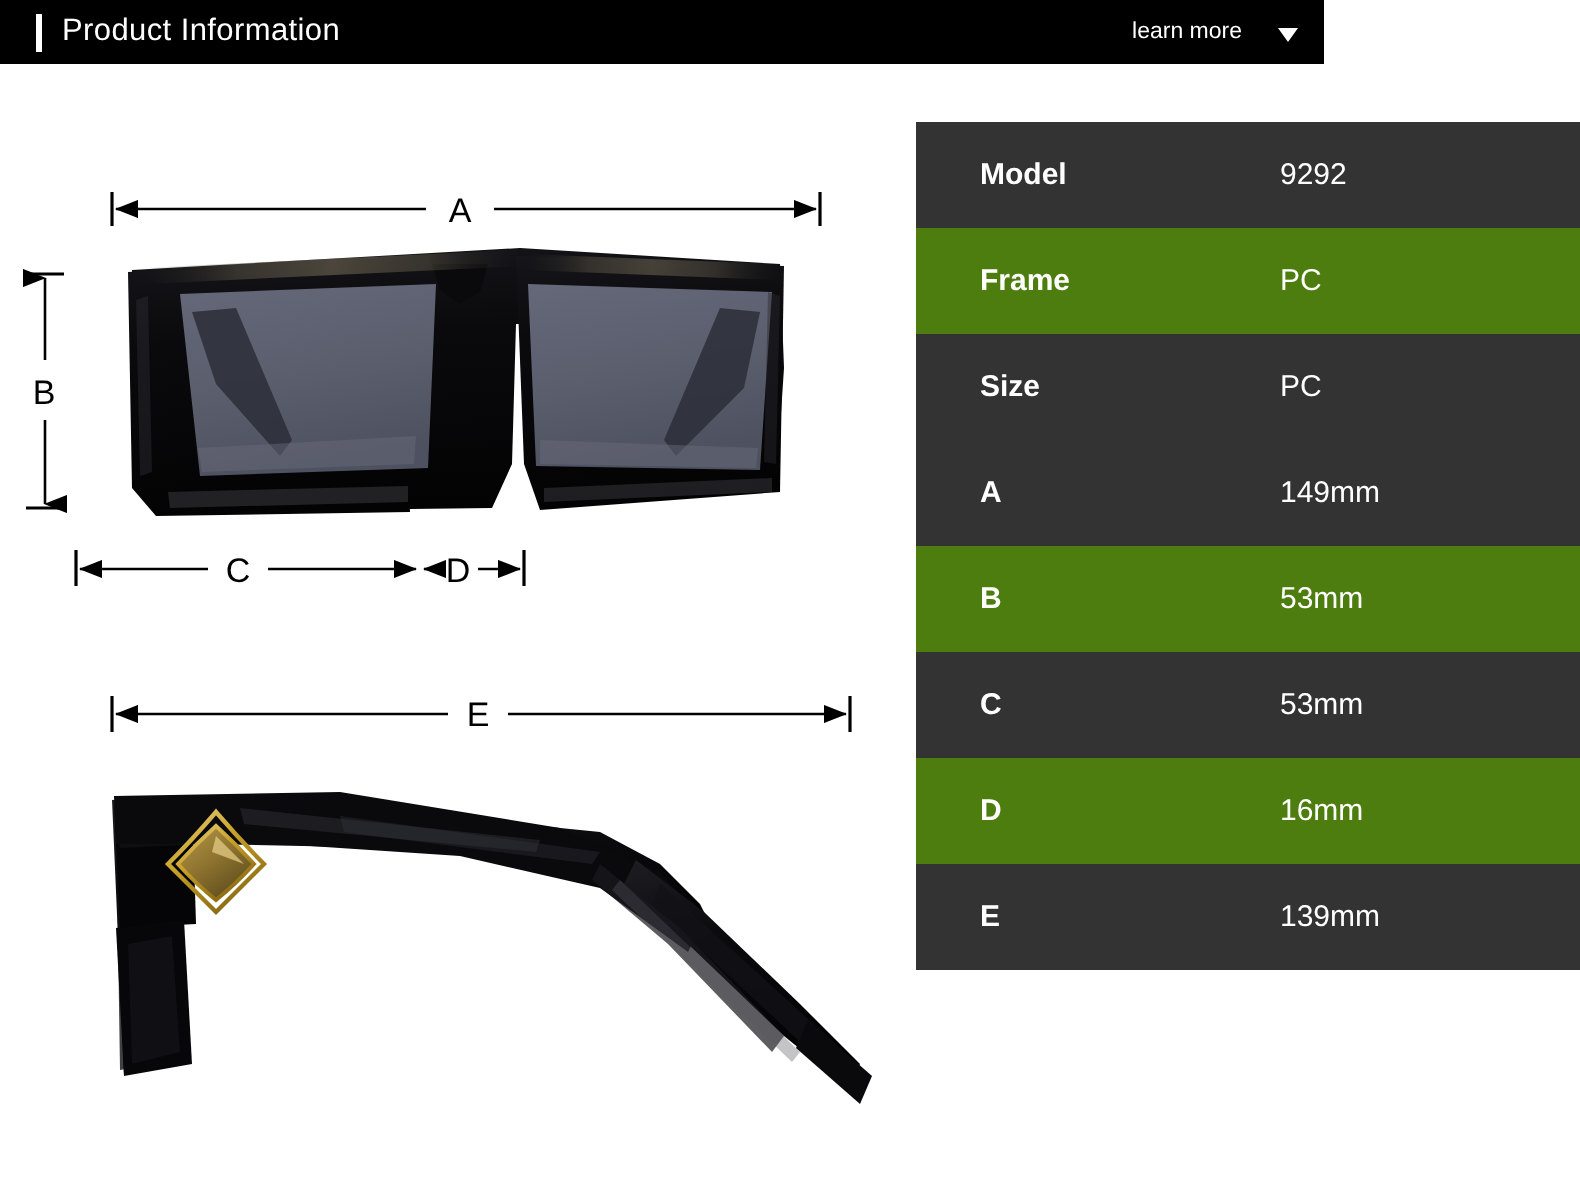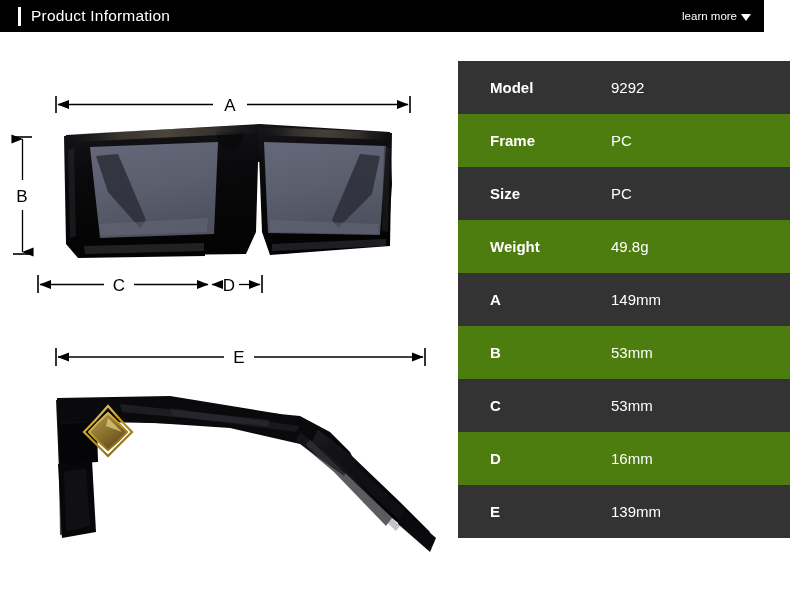--- a/index.html
+++ b/index.html
@@ -12,21 +12,21 @@
     height: 590px;
     font-family: "Liberation Sans", sans-serif;
     overflow: hidden;
     position: relative;
   }
 
   
   .header {
     position: absolute;
     left: 0; top: 0;
-    width: 764px;
+    width: 662px;
     height: 32px;
     background: #000000;
     display: flex;
     align-items: center;
   }
   .header-accent {
     width: 3px;
     height: 19px;
     background: #ffffff;
     margin-left: 18px;
@@ -36,21 +36,21 @@
     color: #ffffff;
     font-size: 15.5px;
     letter-spacing: 0.2px;
     margin-left: 10px;
     white-space: nowrap;
   }
   .header-spacer { flex: 1 1 auto; }
   .learn-more {
     display: flex;
     align-items: center;
-    gap: 4px;
+    gap: 18px;
     margin-right: 13px;
     color: #ffffff;
     font-size: 11.5px;
     cursor: pointer;
     white-space: nowrap;
   }
   .caret-down {
     width: 0; height: 0;
     border-left: 5px solid transparent;
     border-right: 5px solid transparent;
@@ -75,20 +75,21 @@
     position: absolute;
     left: 458px;
     top: 61px;
     width: 332px;
   }
   .spec-row {
     height: 53px;
     display: flex;
     align-items: center;
     box-sizing: border-box;
+    gap: 29px;
   }
   .spec-row.odd  { background: #333333; }
   .spec-row.even { background: #4d7c0f; }
   .spec-label {
     color: #ffffff;
     font-size: 15px;
     font-weight: bold;
     width: 93px;
     margin-left: 32px;
     flex: none;
@@ -326,24 +327,20 @@
     <span class="spec-value">9292</span>
   </div>
   <div class="spec-row even">
     <span class="spec-label">Frame</span>
     <span class="spec-value">PC</span>
   </div>
   <div class="spec-row odd">
     <span class="spec-label">Size</span>
     <span class="spec-value">PC</span>
   </div>
-  <div class="spec-row even">
-    <span class="spec-label">Weight</span>
-    <span class="spec-value">49.8g</span>
-  </div>
   <div class="spec-row odd">
     <span class="spec-label">A</span>
     <span class="spec-value">149mm</span>
   </div>
   <div class="spec-row even">
     <span class="spec-label">B</span>
     <span class="spec-value">53mm</span>
   </div>
   <div class="spec-row odd">
     <span class="spec-label">C</span>

